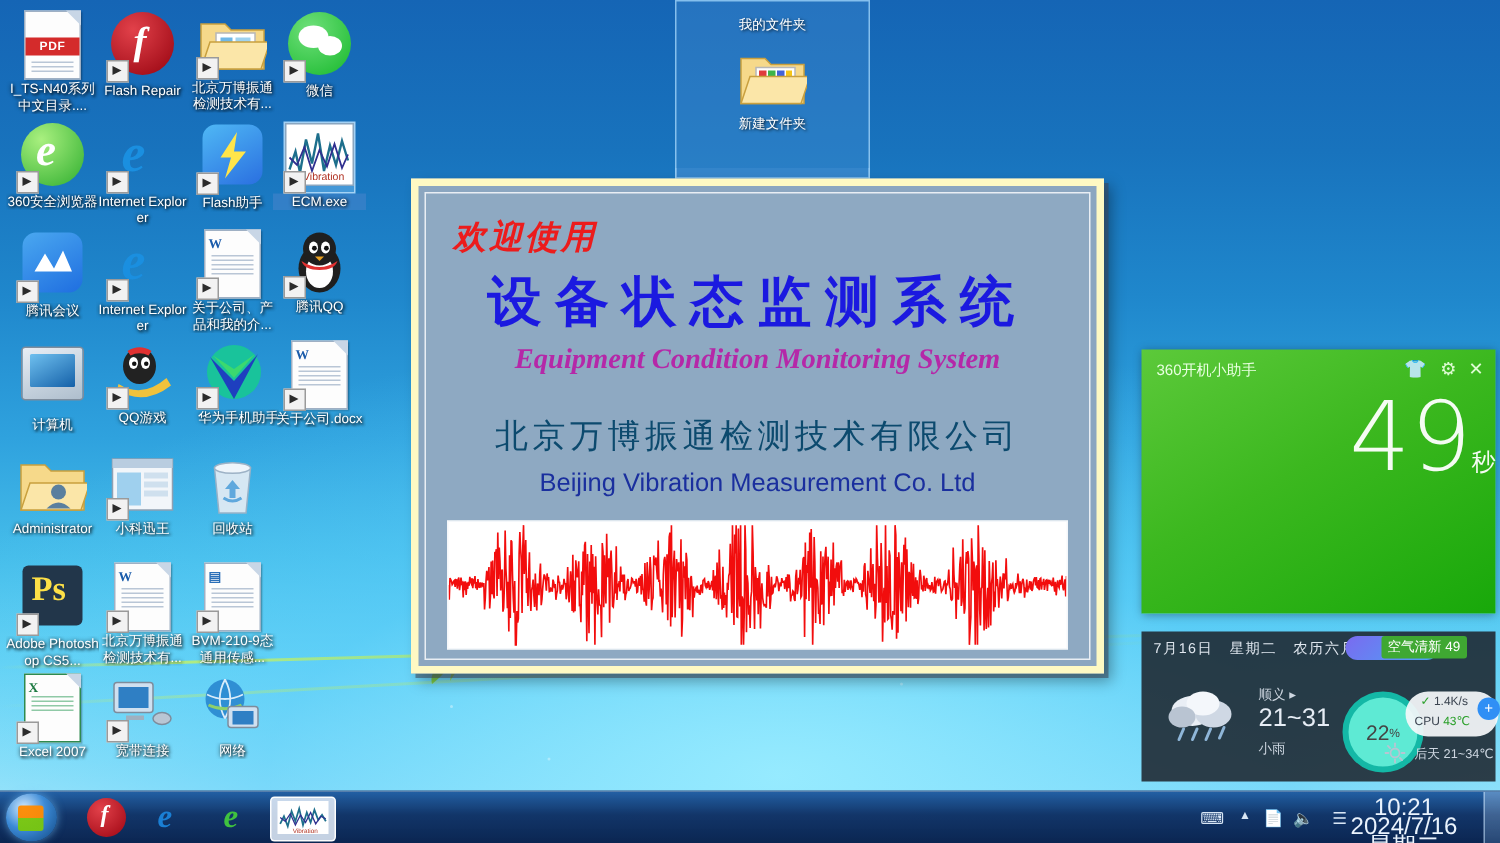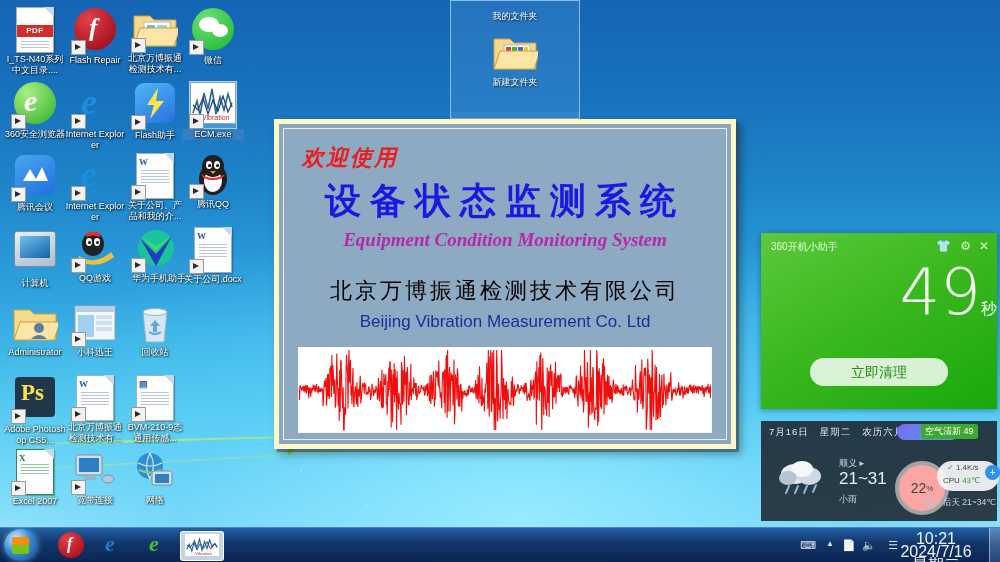--- a/index.html
+++ b/index.html
@@ -56,21 +56,21 @@
     box-shadow:3px 3px 0 rgba(60,70,85,.55), 5px 5px 9px rgba(0,0,0,.35);}
   #splash .inner{position:absolute;inset:4px;background:#8ea9c2;border:1px solid #e9eef4;}
   .welcome{position:absolute;left:18px;top:14px;color:#ec1c1c;font-size:22px;
     font-family:"Liberation Serif","DejaVu Serif",serif;font-weight:bold;font-style:italic;letter-spacing:2px;}
   .title-cn{position:absolute;left:0;right:0;top:48px;text-align:center;color:#1b19e0;
     font-size:36px;font-weight:bold;letter-spacing:9px;
     font-family:"DejaVu Sans","Liberation Sans",sans-serif;}
   .title-en{position:absolute;left:0;right:0;top:100px;text-align:center;color:#b528a8;
     font-size:19px;font-weight:bold;font-style:italic;
     font-family:"Liberation Serif","DejaVu Serif",serif;}
-  .company-cn{position:absolute;left:0;right:0;top:147px;text-align:center;color:#000000;
+  .company-cn{position:absolute;left:0;right:0;top:147px;text-align:center;color:#0c4a6e;
     font-size:22px;letter-spacing:3px;font-family:"DejaVu Sans","Liberation Sans",sans-serif;}
   .company-en{position:absolute;left:0;right:0;top:183px;text-align:center;color:#1a2f9e;
     font-size:17px;font-family:"Liberation Sans",sans-serif;}
   .wave-box{position:absolute;left:14px;right:14px;top:218px;height:84px;background:#fff;
     border:1px solid #f4f7fa;overflow:hidden;}
   .wave-box svg{display:block;width:100%;height:100%;}
   
   #deskpane{position:absolute;left:450px;top:0;width:128px;height:117px;
     background:rgba(80,150,215,.30);border:1px solid rgba(150,205,245,.85);}
   #deskpane .hdr{color:#fff;font-size:9px;text-align:center;margin-top:9px;
@@ -101,21 +101,21 @@
   #weather .ai{position:absolute;left:136px;top:3px;width:22px;height:16px;border-radius:8px;
     background:linear-gradient(135deg,#7a6af0,#4aa6f5);color:#fff;font-size:9px;font-weight:bold;
     text-align:center;line-height:16px;padding-left:40px;}
   #weather .air{position:absolute;left:160px;top:3px;height:15px;padding:0 4px;background:#3fa832;
     color:#fff;font-size:9px;line-height:15px;border-radius:2px;}
   #weather .cloud{position:absolute;left:14px;top:36px;width:56px;height:40px;}
   #weather .city{position:absolute;left:78px;top:36px;color:#cdd6e0;font-size:9px;}
   #weather .temp{position:absolute;left:78px;top:48px;color:#e6edf5;font-size:17px;}
   #weather .cond{position:absolute;left:78px;top:72px;color:#cdd6e0;font-size:9px;}
   #weather .ring{position:absolute;left:134px;top:40px;width:46px;height:46px;border-radius:50%;
-    background:#fca5a5;border:4px solid #a3a3a3;display:flex;align-items:center;justify-content:center;
+    background:#5eead4;border:4px solid #14b8a6;display:flex;align-items:center;justify-content:center;
     color:#444;font-size:14px;}
   #weather .ring i{font-style:normal;font-size:8px;}
   #weather .pill{position:absolute;left:176px;top:40px;width:62px;height:30px;border-radius:15px;
     background:rgba(245,247,250,.93);}
   #weather .net{position:absolute;left:186px;top:42px;color:#3b4450;font-size:8px;}
   #weather .cpu{position:absolute;left:182px;top:55px;color:#3b4450;font-size:8px;}
   #weather .cpuv{color:#2aa02a;}
   #weather .plus{position:absolute;left:224px;top:44px;width:15px;height:15px;border-radius:50%;
     background:#2f8ff5;color:#fff;font-size:10px;text-align:center;line-height:15px;}
   #weather .fut{position:absolute;left:182px;top:76px;color:#cdd6e0;font-size:8.5px;}
@@ -467,21 +467,20 @@
     </div>
   </div>
 </div>
 
 <div id="w360">
   <div class="t">360开机小助手</div>
   <div class="ic" style="right:46px;">👕</div>
   <div class="ic" style="right:26px;">⚙</div>
   <div class="ic" style="right:8px;">✕</div>
   <div class="big"><span>49</span><span class="unit">秒</span></div>
-  <div class="btn">立即清理</div>
 </div>
 
 <div id="weather">
   <div class="row1">
     <span>7月16日</span>&nbsp;&nbsp;
     <span>星期二</span>&nbsp;&nbsp;
     <span>农历六月十一</span>
   </div>
   <div class="ai">AI</div>
   <div class="air">空气清新 49</div>

